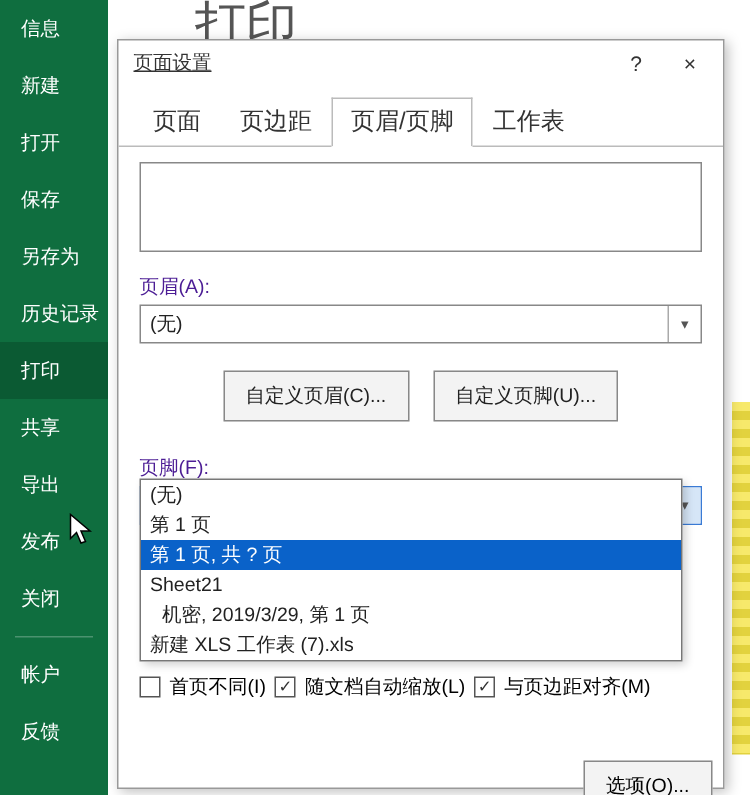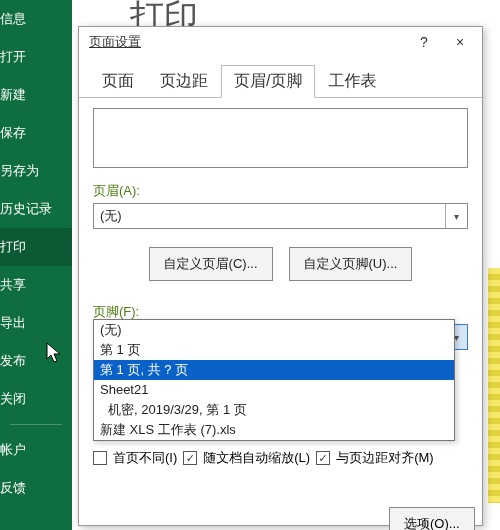--- a/index.html
+++ b/index.html
@@ -5,21 +5,21 @@
   * { box-sizing: border-box; font-family: "Microsoft YaHei", "Segoe UI", sans-serif; }
   html, body { margin: 0; padding: 0; }
   body { width: 500px; height: 530px; overflow: hidden; background: #fff; position: relative; }
 
   .sidebar {
     position: absolute; left: 0; top: 0; width: 72px; height: 530px;
     background: #0f6e3f;
     color: #fff; font-size: 13px;
   }
   .sidebar-item {
-    height: 38px; line-height: 38px; 
+    height: 38px; line-height: 38px; padding-left: 14px;
     cursor: pointer;
   }
   .sidebar-item.active { background: #0b5a33; }
   .sidebar-divider { border-top: 1px solid rgba(255,255,255,0.25); margin: 6px 10px; }
 
   .title-area {
     position: absolute; left: 130px; top: -6px;
     font-size: 34px; color: #555;
   }
 
@@ -38,21 +38,21 @@
   .tabs { display:flex; padding: 8px 10px 0 10px; font-size: 16px; color:#333; border-bottom:1px solid #bbb; }
   .tab { padding: 5px 12px; border:1px solid transparent; margin-bottom:-1px; cursor:pointer; }
   .tab.active { border:1px solid #bbb; border-bottom:1px solid #fff; background:#fff; }
 
   .dialog-body { padding: 10px 14px; font-size: 13px; color:#222; position:relative; height: calc(100% - 30px - 34px); }
 
   .header-preview {
     width: 100%; height: 60px; border:1px solid #888; background:#fff;
   }
 
-  .field-label { margin-top: 14px; margin-bottom: 3px; color:#4d7c0f; }
+  .field-label { margin-top: 14px; margin-bottom: 3px; color:#4c1d95; }
 
   .combo { position:relative; width:100%; height:26px; border:1px solid #888; background:#fff; display:flex; align-items:center; }
   .combo .text { flex:1; padding:0 6px; color:#222; }
   .combo .arrow { width:22px; height:100%; border-left:1px solid #aaa; display:flex; align-items:center; justify-content:center; font-size:10px; color:#555; }
 
   .dropdown {
     position:absolute; left:14px; top: 292px; width: 362px;
     border:1px solid #777; background:#fff; z-index:5;
     box-shadow: 2px 2px 6px rgba(0,0,0,0.2);
   }
@@ -78,22 +78,22 @@
     background: repeating-linear-gradient(#f7e96b, #f7e96b 6px, #e2d23e 6px, #e2d23e 12px);
   }
 </style>
 </head>
 <body>
 
 <div class="title-area">打印</div>
 
 <div class="sidebar">
   <div class="sidebar-item">信息</div>
+  <div class="sidebar-item">新建</div>
   <div class="sidebar-item">打开</div>
-  <div class="sidebar-item">新建</div>
   <div class="sidebar-item">保存</div>
   <div class="sidebar-item">另存为</div>
   <div class="sidebar-item">历史记录</div>
   <div class="sidebar-item active">打印</div>
   <div class="sidebar-item">共享</div>
   <div class="sidebar-item">导出</div>
   <div class="sidebar-item">发布</div>
   <div class="sidebar-item">关闭</div>
   <div class="sidebar-divider"></div>
   <div class="sidebar-item">帐户</div>

